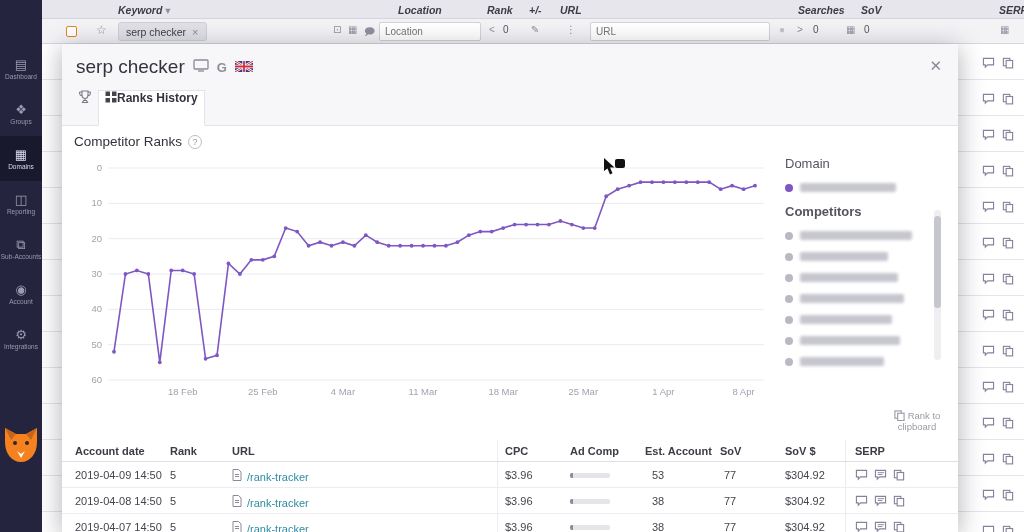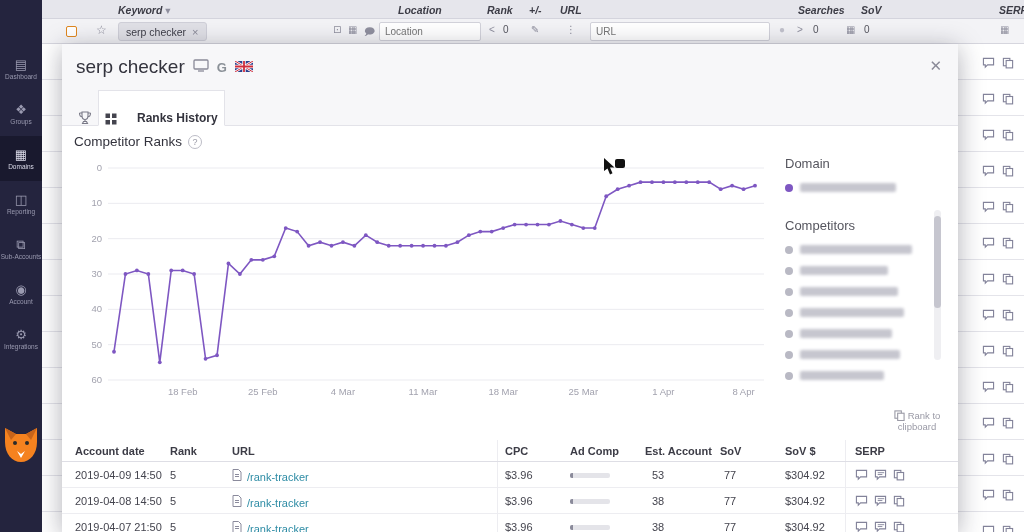--- a/index.html
+++ b/index.html
@@ -36,40 +36,40 @@
   .logo { position:absolute; left:3px; bottom:64px; }
 
   
   .modal { position:absolute; left:62px; top:44px; width:896px; height:488px; background:#fff;
     box-shadow:0 4px 24px rgba(25,25,45,.35); z-index:10; }
   .modal-head { height:46px; background:#f7f7f9; display:flex; align-items:center; gap:8px; padding:0 14px; }
   .modal-title { font-size:19px; color:#33333d; }
   .g-glyph { font-size:13px; font-weight:bold; color:#8a9097; }
   .modal-close { position:absolute; right:16px; top:13px; font-size:15px; color:#8a8a98; cursor:default; }
   .tabs { height:36px; background:#f7f7f9; border-bottom:1px solid #e3e3e9; display:flex; align-items:stretch; padding-left:10px; }
-  .tab { display:flex; align-items:flex-end; gap:20px; padding:0 6px; font-size:12px; color:#6a6a78; }
+  .tab { display:flex; align-items:flex-start; gap:0; padding:0 6px; font-size:12px; color:#6a6a78; }
   .tab.active { background:#fff; border:1px solid #e3e3e9; border-bottom:1px solid #fff; margin-bottom:-1px;
     font-weight:bold; color:#33333d; }
   .modal-body { position:absolute; top:82px; left:0; right:0; bottom:0; background:#fff; overflow:hidden; }
 
   .section-title-row { position:absolute; left:12px; top:8px; display:flex; align-items:center; gap:6px; }
   .section-title { font-size:13.5px; font-weight:normal; color:#33333d; }
   .help-bubble { width:14px; height:14px; border:1px solid #bcbcc6; border-radius:50%; font-size:9px;
     color:#9a9aa6; display:flex; align-items:center; justify-content:center; }
 
   #chart-svg { position:absolute; left:6px; top:32px; }
   #chart-svg text { font-family:"Liberation Sans","DejaVu Sans",sans-serif; }
 
   .legend { position:absolute; left:723px; top:30px; width:172px; }
   .leg-title { font-size:13px; color:#55555e; margin-bottom:6px; }
   .leg-item { display:flex; align-items:center; gap:7px; height:21px; }
   .leg-dot { width:8px; height:8px; border-radius:50%; background:#7e57c2; flex:0 0 auto; }
   .leg-dot.gray { background:#b9b9c4; }
   .blur-bar { height:9px; border-radius:2px; background:#c6c6cf; filter:blur(1.6px); }
-  .leg-comp-title { margin-top:20px; }
+  .leg-comp-title { margin-top:6px;font-weight:bold; }
   .leg-scrollbar { position:absolute; left:149px; top:54px; width:7px; height:150px; background:#efeff2; border-radius:4px; }
   .leg-thumb { position:absolute; left:0; top:6px; width:7px; height:92px; background:#c6c6cf; border-radius:4px; }
 
   .copy-clip { position:absolute; left:812px; top:284px; width:86px; text-align:center;
     font-size:9.5px; color:#9a9aa6; line-height:11px; }
   .copy-clip svg { vertical-align:-2px; margin-right:3px; }
 
   
   .dtable { position:absolute; left:0; right:0; top:314px; bottom:0; overflow:hidden; }
   .dt-head { position:relative; height:22px; border-bottom:1px solid #dedee5; }
@@ -568,21 +568,21 @@
                     <path d="M1.5 1.5 h11 v7 h-6.5 l-2.5 2.5 v-2.5 h-2 z" fill="none" stroke="#83839a" stroke-width="1.2"></path>
                     <path d="M4 4 h7 M4 6 h5" stroke="#83839a" stroke-width="1"></path>
                   </svg></span>
                 <span><svg width="12" height="12" viewBox="0 0 13 13">
                     <rect x="1.5" y="1.5" width="7" height="8" fill="none" stroke="#83839a" stroke-width="1.2"></rect>
                     <rect x="4.5" y="3.8" width="7" height="8" fill="#fff" stroke="#83839a" stroke-width="1.2"></rect>
                   </svg></span>
               </span>
             </div>
             <div class="dt-row">
-              <span class="dt-cell c-date">2019-04-07 21:50</span>
+              <span class="dt-cell c-date">2019-04-07 14:50</span>
               <span class="dt-cell c-rank">5</span>
               <span class="dt-cell c-url"><svg width="10" height="12" viewBox="0 0 10 12">
                   <path d="M1 0.5 h5.5 L9 3 v8.5 h-8 z" fill="none" stroke="#8a8a9c" stroke-width="1"></path>
                   <path d="M3 5.5 h4 M3 7.5 h4" stroke="#8a8a9c" stroke-width="1"></path>
                 </svg><a class="url-link" href="#">/rank-tracker</a></span>
               <span class="dt-cell c-cpc">$3.96</span>
               <span class="adbar">
                 <i style="width: 3px;"></i>
               </span>
               <span class="dt-cell c-visitors">38</span>

